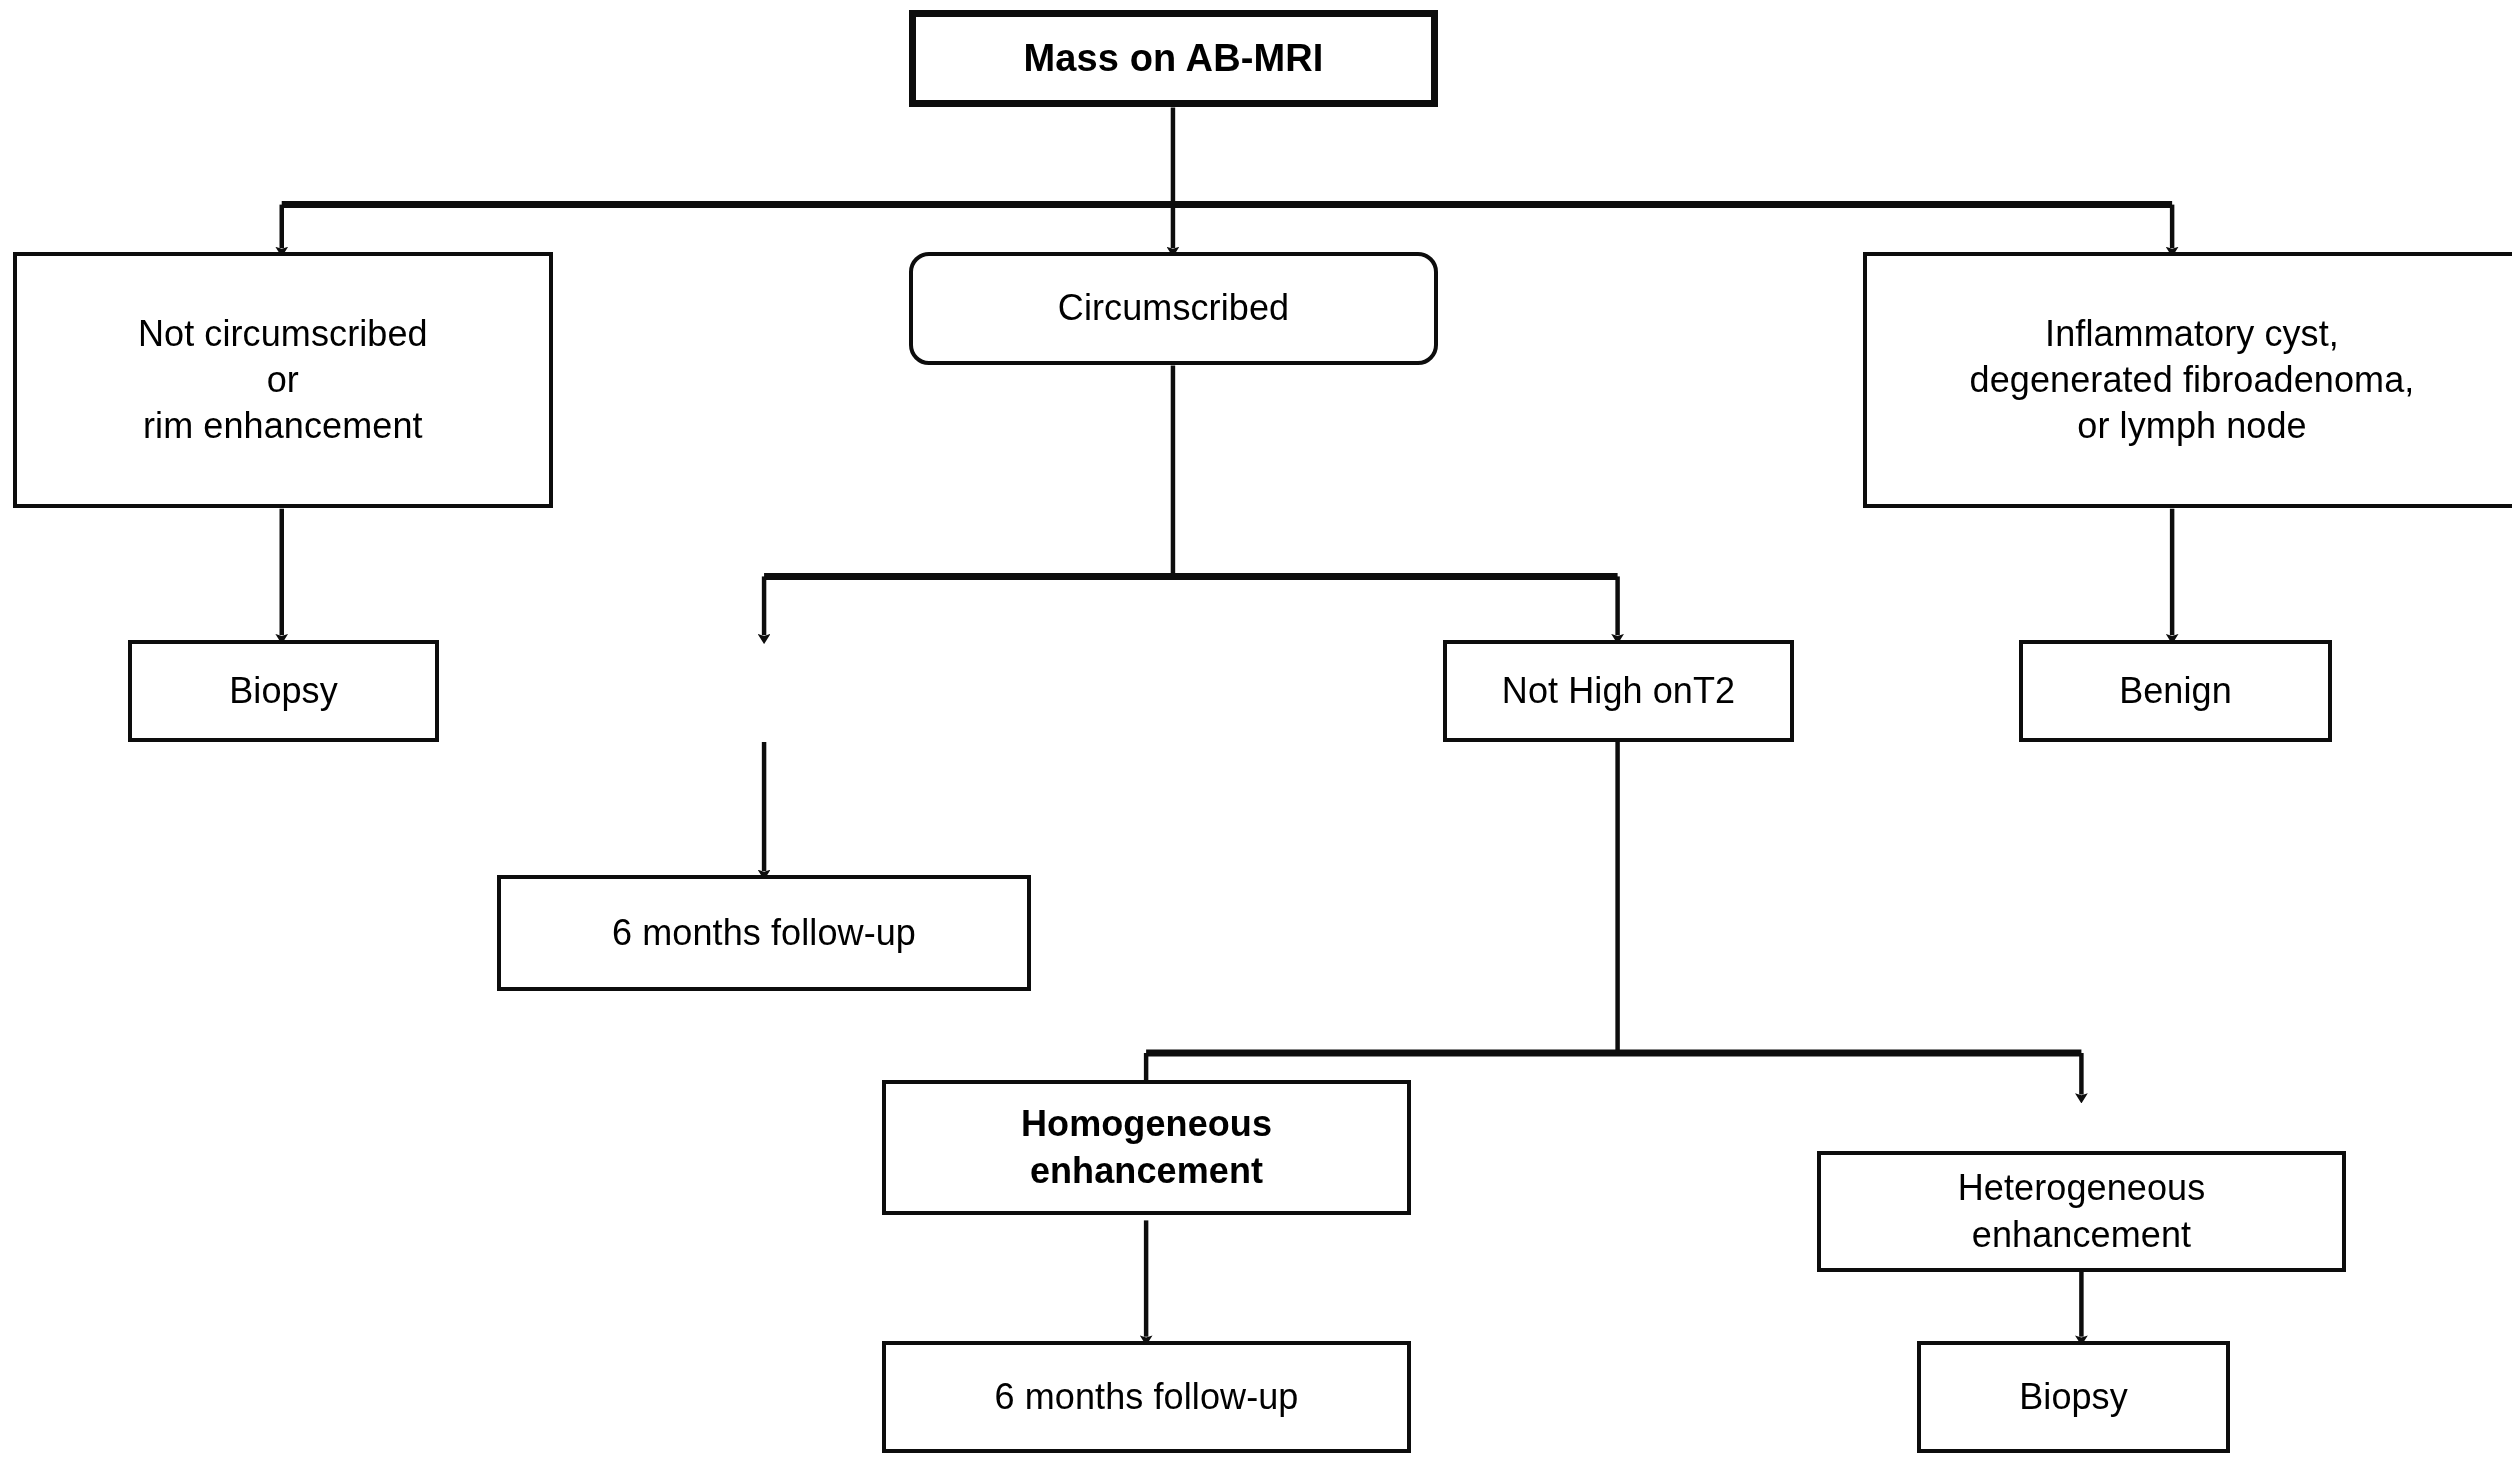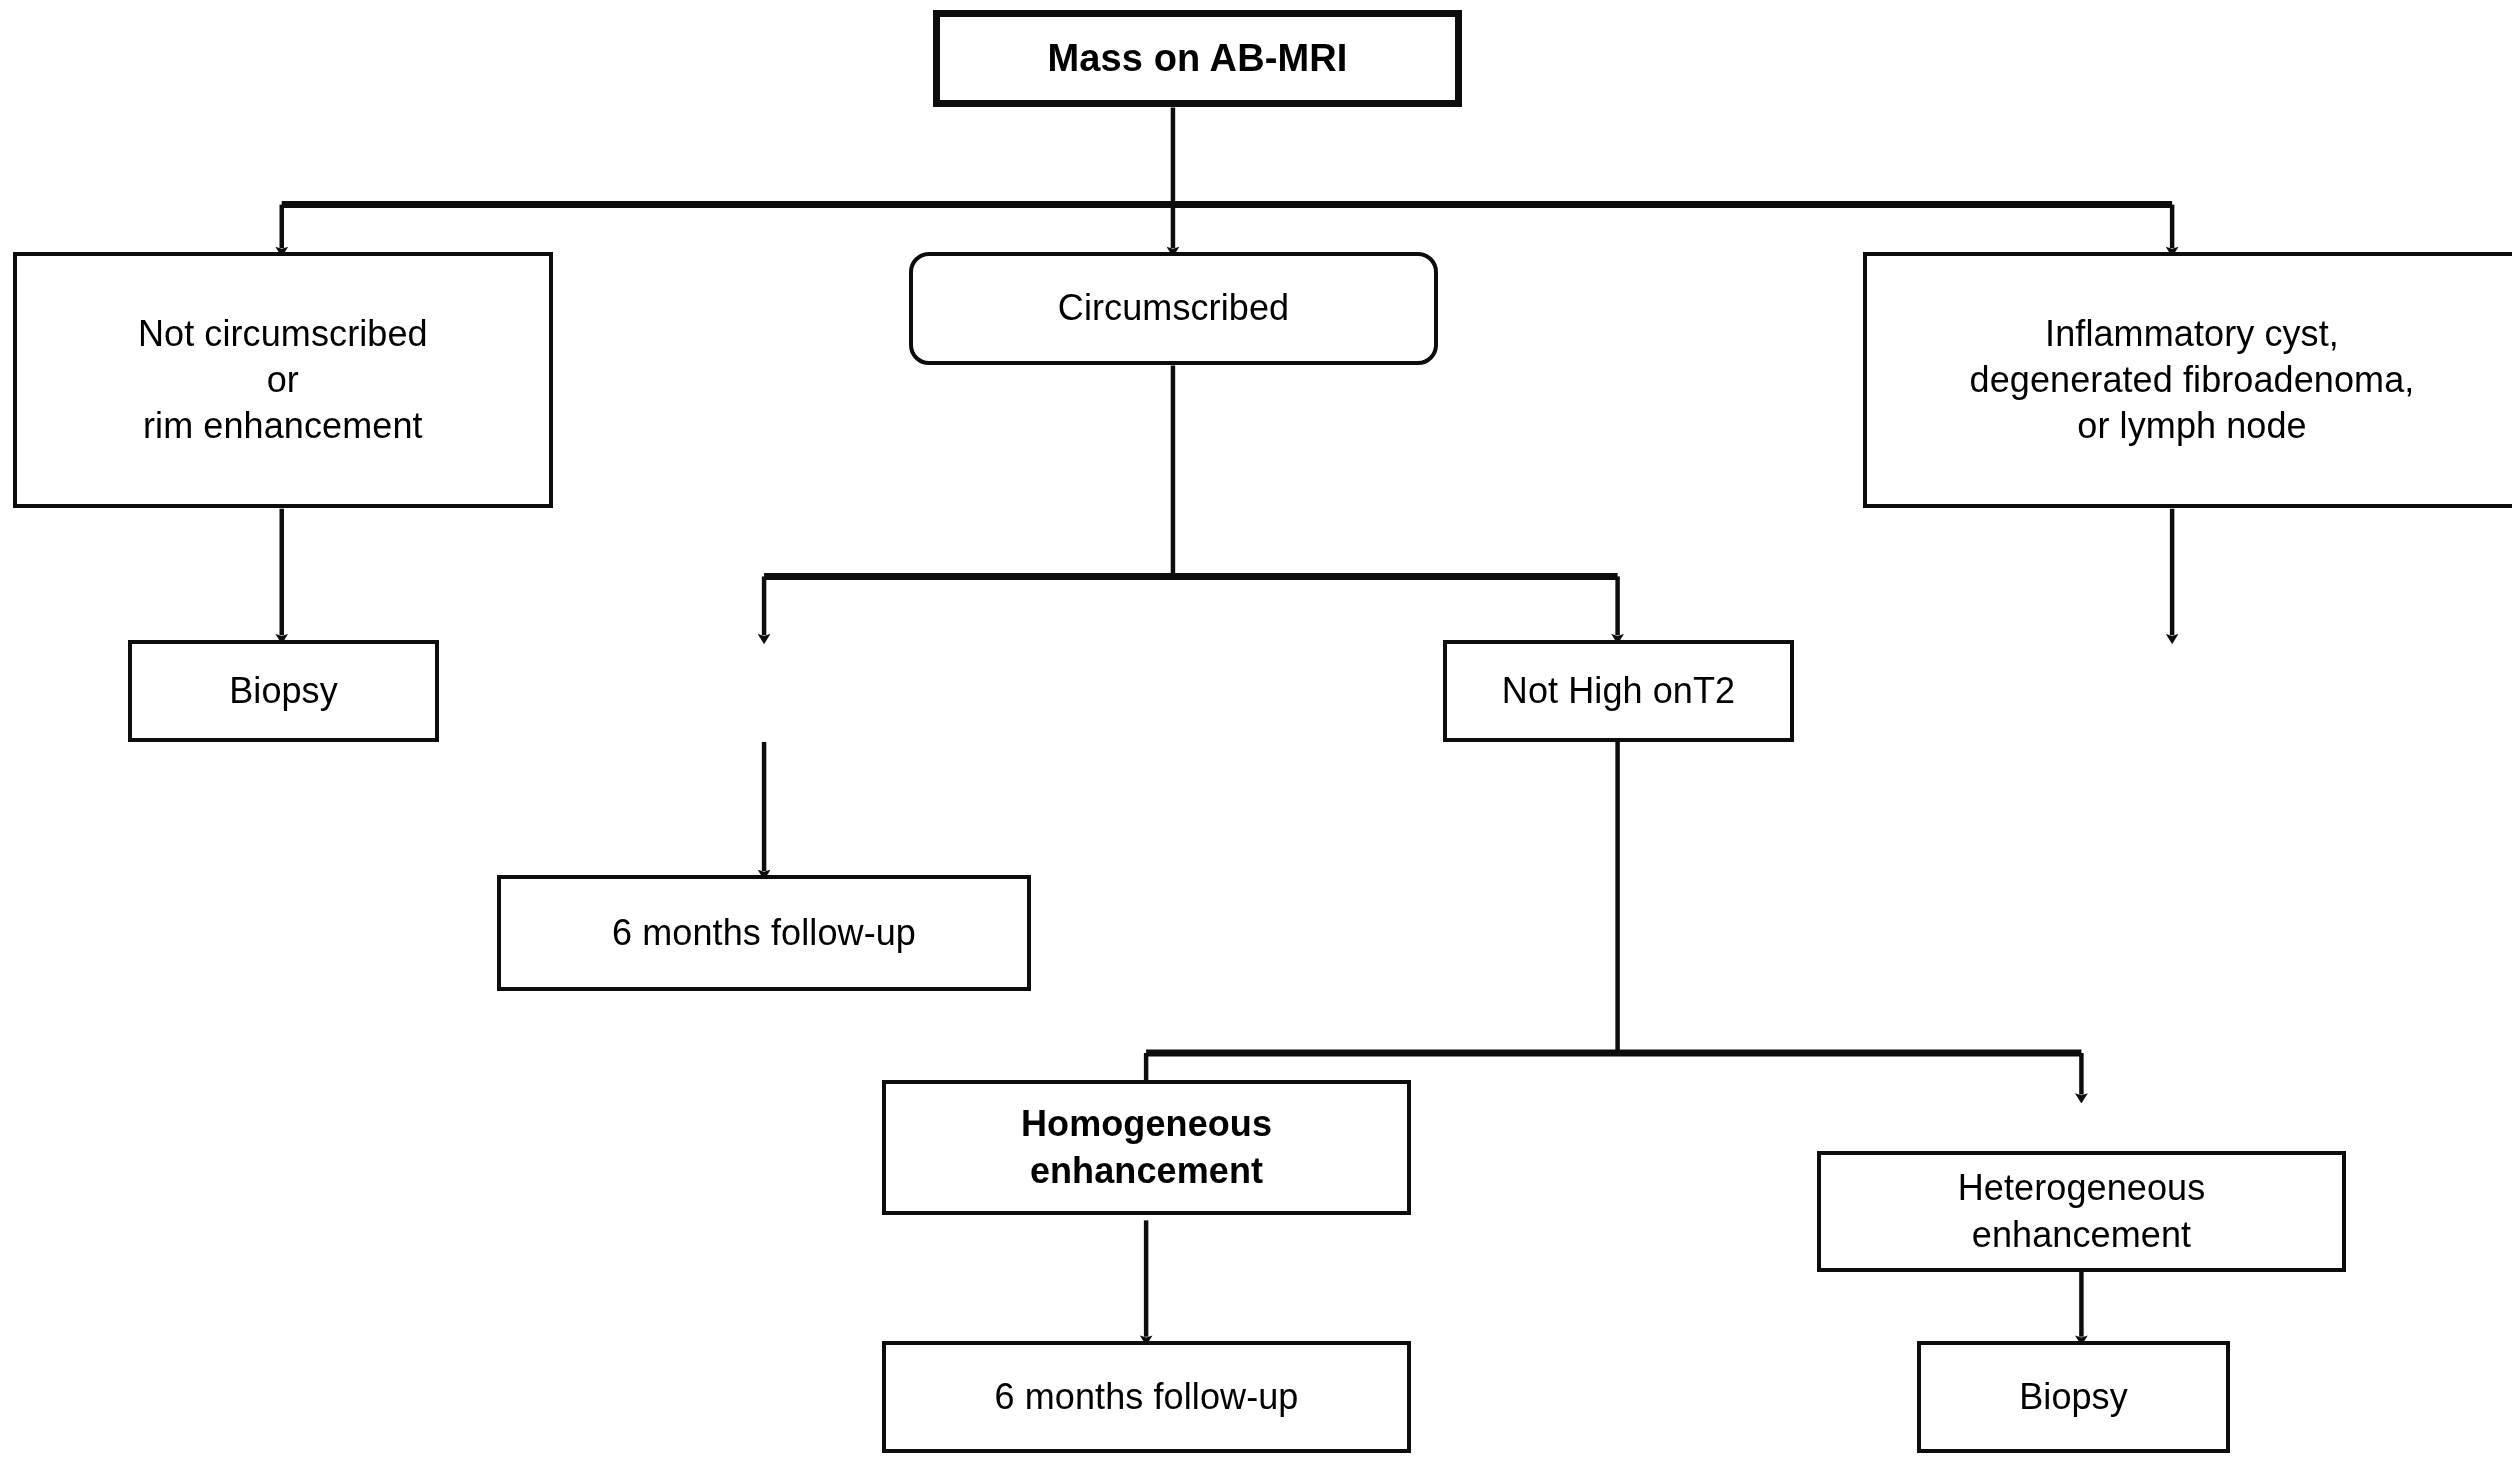--- a/index.html
+++ b/index.html
@@ -88,21 +88,21 @@
       <path d="M 1794,1648 L 3258,1648" stroke-width="11"></path>
       <path d="M 1794,1648 L 1794,1713" marker-end="url(#arrowhead)"></path>
       <path d="M 3258,1648 L 3258,1713" marker-end="url(#arrowhead)"></path>
 
       <path d="M 1794,1910 L 1794,2092" marker-end="url(#arrowhead)"></path>
 
       <path d="M 3258,1910 L 3258,2092" marker-end="url(#arrowhead)"></path>
     </g>
   </svg>
 
-  <div class="node-box root" style="left:909px;top:10.2px;width:529px;height:97px;margin-left:24px;">
+  <div class="node-box root" style="left:909px;top:10.2px;width:529px;height:97px;">
     <span class="node-label bold">Mass on AB-MRI</span>
   </div>
 
   <div class="node-box" style="left:12.8px;top:252px;width:540px;height:256px;text-align:center;">
     <span class="node-label">Not circumscribed
 or
 rim enhancement</span>
   </div>
 
   <div class="node-box" style="left:909px;top:252px;width:529px;height:113px;border-radius:20px;">
@@ -117,20 +117,23 @@
 
   <div class="node-box" style="left:128px;top:640px;width:311px;height:102px;">
     <span class="node-label">Biopsy</span>
   </div>
 
 
   <div class="node-box" style="left:1443px;top:640px;width:351px;height:102px;">
     <span class="node-label">Not High onT2</span>
   </div>
 
+  <div class="node-box" style="left:2019px;top:640px;width:313px;height:102px;">
+    <span class="node-label">Benign</span>
+  </div>
 
   <div class="node-box" style="left:497px;top:875px;width:534px;height:116px;">
     <span class="node-label">6 months follow-up</span>
   </div>
 
   <div class="node-box" style="left:882px;top:1080px;width:529px;height:135px;font-weight:bold;">
     <span class="node-label">Homogeneous
 enhancement</span>
   </div>
 

